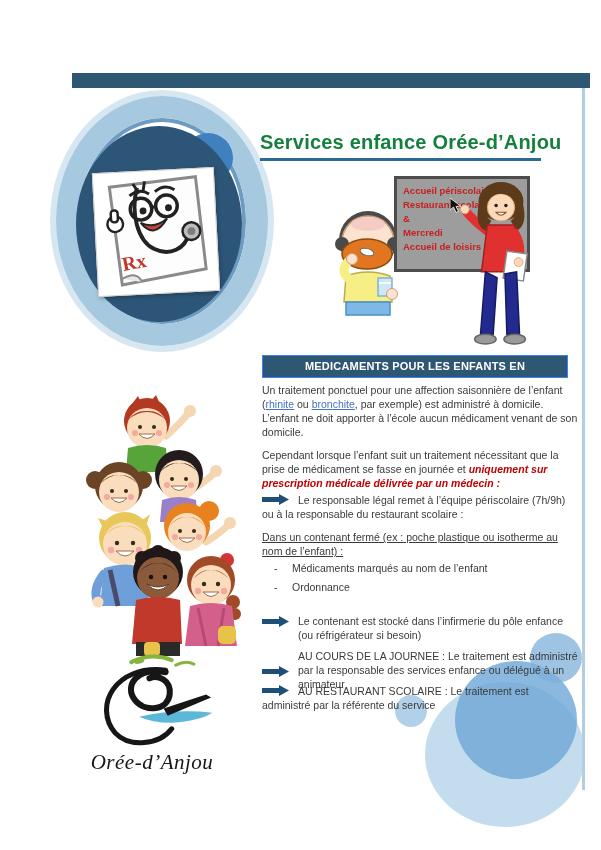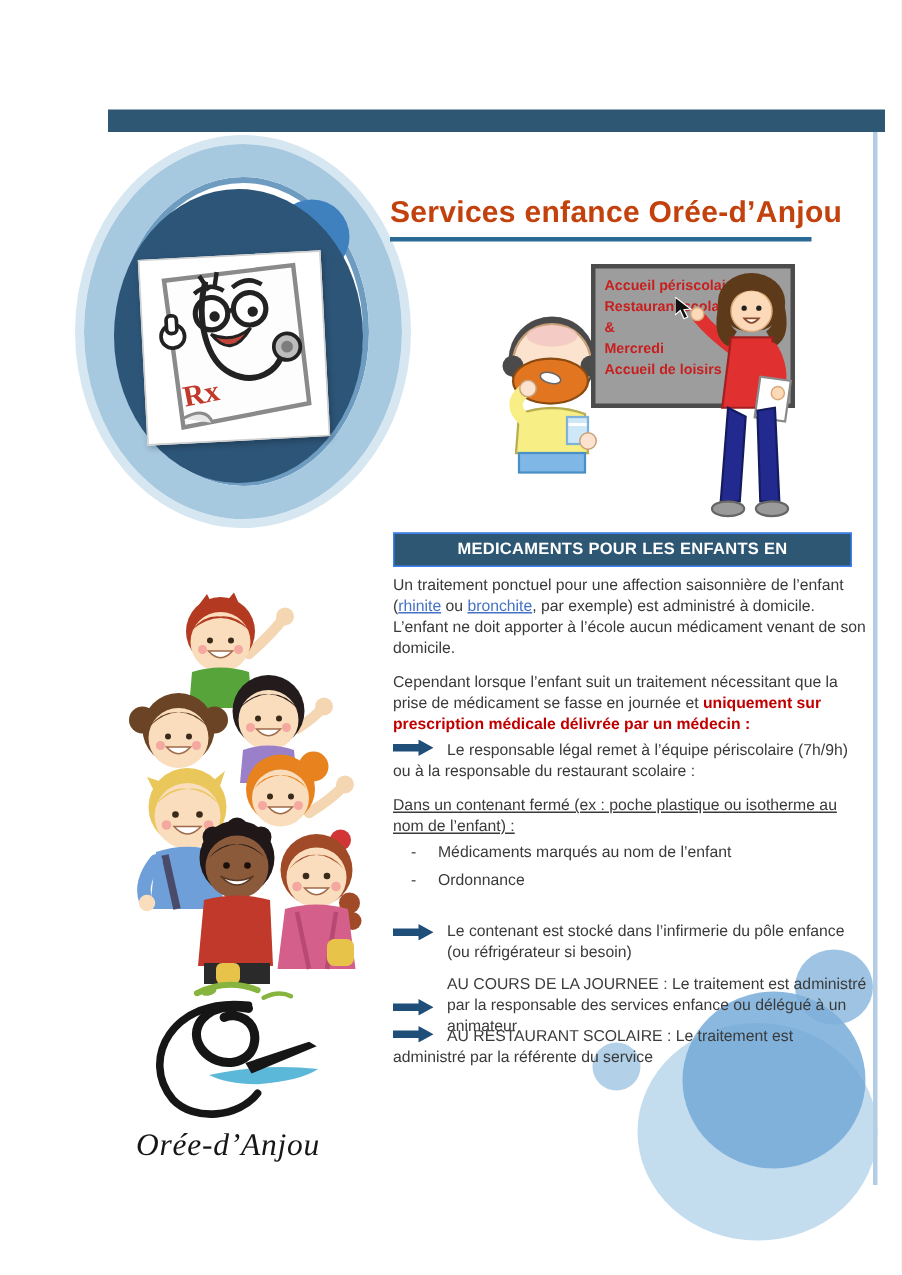--- a/index.html
+++ b/index.html
@@ -1,30 +1,30 @@
 <!DOCTYPE html>
 <html><head>
 <meta charset="utf-8">
 <style>
   html,body{margin:0;padding:0;background:#e9e9e9;}
   #page{position:relative;width:601px;height:850px;background:#ffffff;overflow:hidden;
         font-family:"Liberation Sans",sans-serif;margin:0 auto;}
   .abs{position:absolute;}
   .txt{position:absolute;width:316px;font:10.5px/14px "Liberation Sans",sans-serif;
        color:#3a3a3a;z-index:3;}
-  .red-bold{color:#c00000;font-weight:bold;}
+  .red-bold{color:#c00000;font-weight:bold;font-style:italic;}
   .body-link{color:#4472c4;text-decoration:underline;cursor:pointer;}
   .arrow-ic{display:inline-block;vertical-align:-1px;margin-right:9px;}
   .step-flex{display:flex;gap:9px;align-items:flex-start;}
   .step-flex .arrow-ic{flex:0 0 auto;margin-top:2px;margin-right:0;}
   
   #topbar{left:72px;top:73px;width:518px;height:15px;background:#2e5773;z-index:2;}
   #rightline{left:582px;top:88px;width:3px;height:702px;background:#b3cde4;z-index:1;}
   #title{left:260px;top:130px;font:bold 20px/24px "Liberation Sans",sans-serif;
-         color:#c2410c;letter-spacing:.2px;z-index:3;}
+         color:#15803d;letter-spacing:.2px;z-index:3;}
   #title-rule{left:260px;top:158px;width:281px;height:3px;background:#2a6a94;z-index:3;}
   
   .ring{left:56px;top:96px;width:168px;height:206px;border:22px solid #a6c9e0;
         border-radius:50%;box-shadow:0 0 0 6px rgba(166,201,224,.45), inset 0 0 0 4px #6d9cc0;z-index:1;}
   .patch{left:183px;top:133px;width:50px;height:50px;border-radius:50%;background:#3f80bf;z-index:2;}
   .navy{left:76px;top:126px;width:166px;height:196px;border-radius:50%;background:#2d5578;z-index:2;}
   #doc-card{left:95px;top:170px;width:120px;height:122px;background:#fff;border:1px solid #cfcfcf;
             transform:rotate(-3deg);box-shadow:1px 2px 4px rgba(0,0,0,.25);z-index:3;}
   
   #board{left:394px;top:176px;width:118px;height:80px;background:#9d9d9d;border:3px solid #4c4c4c;

